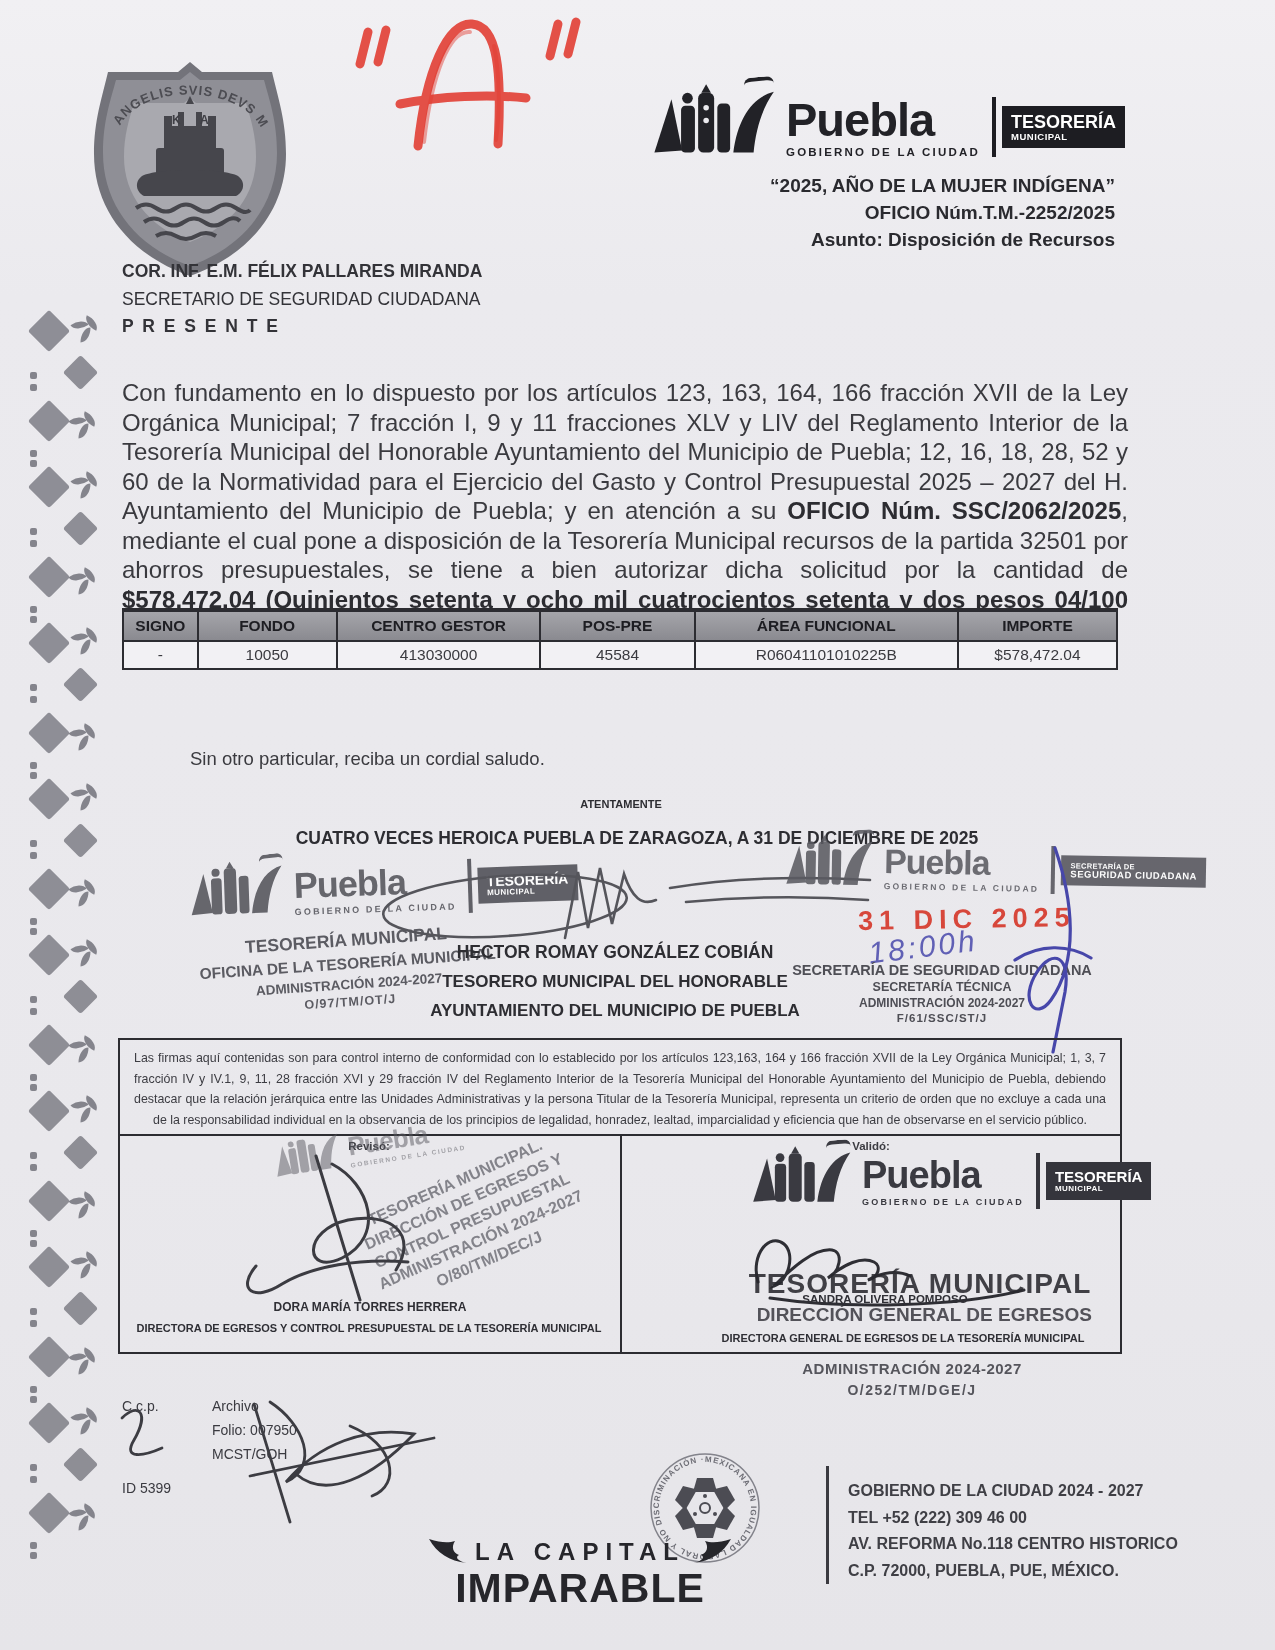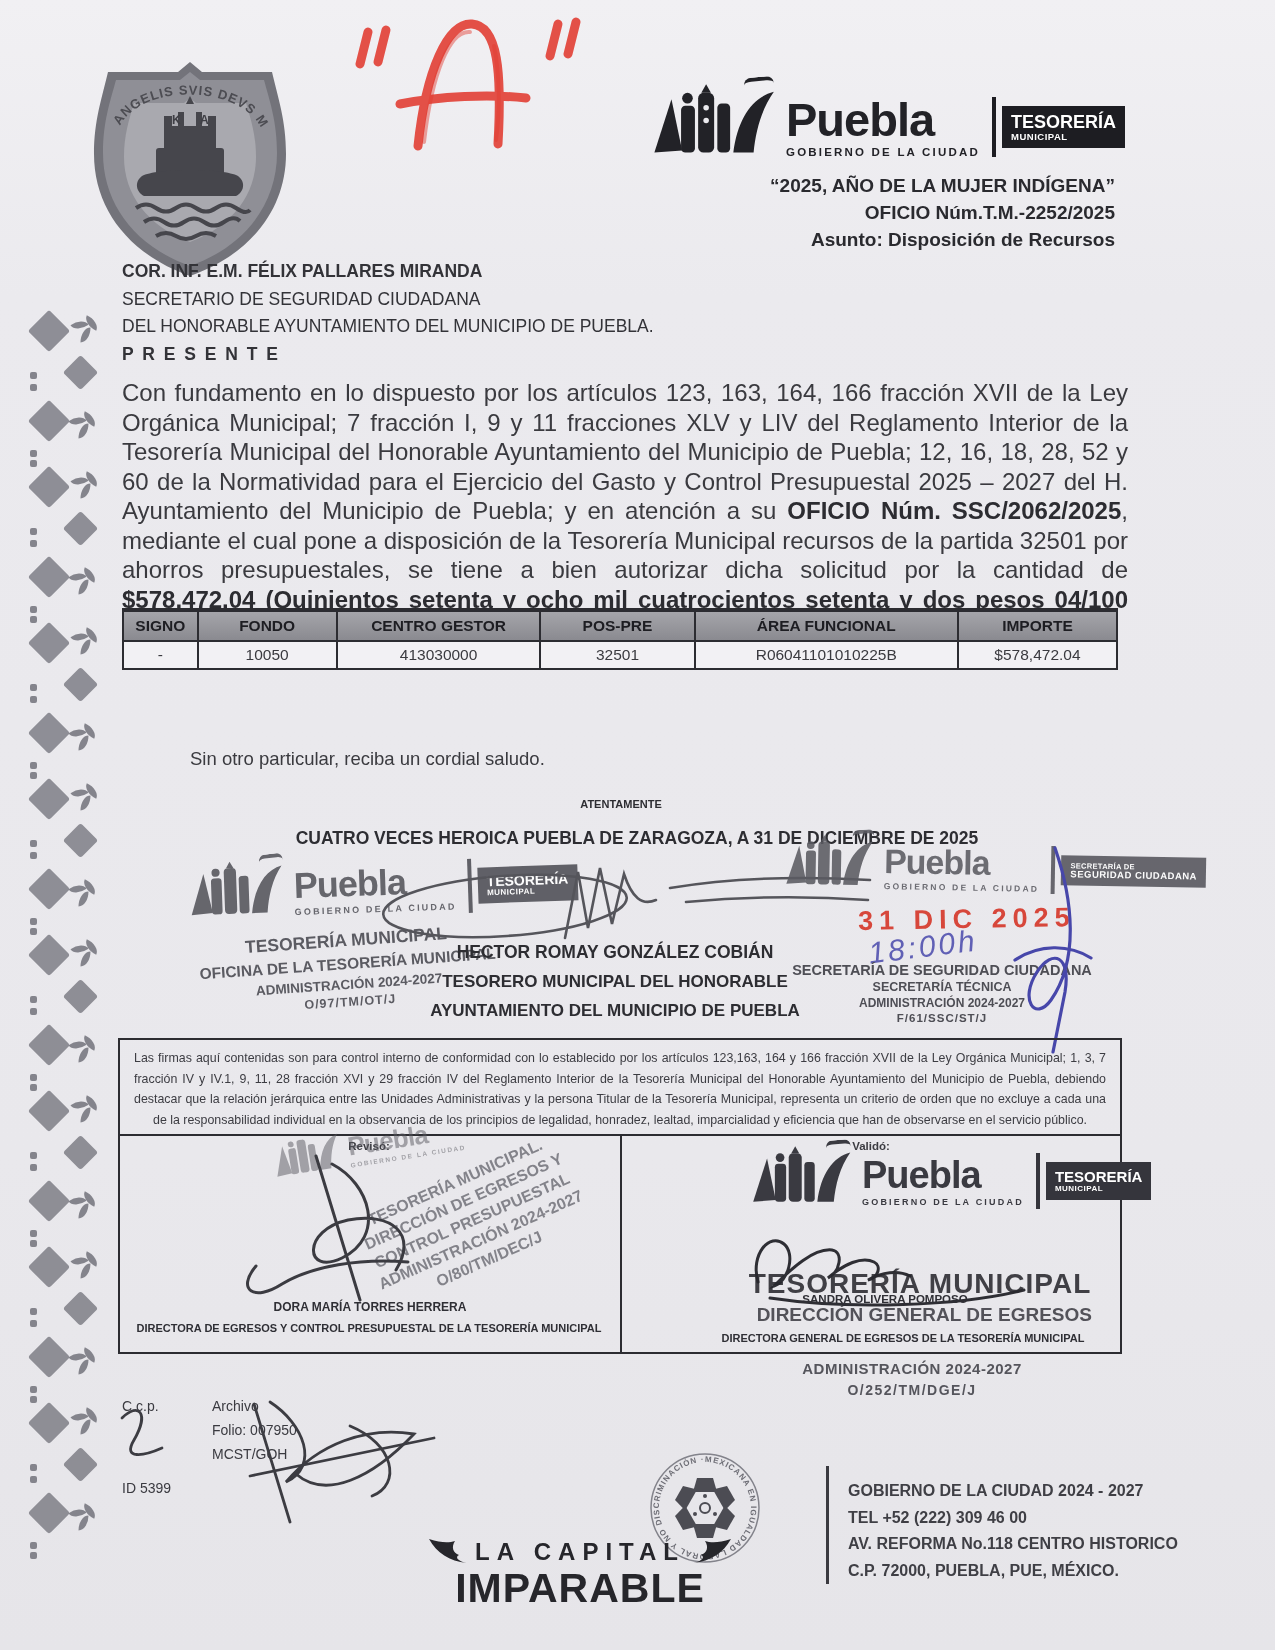--- a/index.html
+++ b/index.html
@@ -353,21 +353,20 @@
 
   <div class="abs header-lines">
     <div>“2025, AÑO DE LA MUJER INDÍGENA”</div>
     <div>OFICIO Núm.T.M.-2252/2025</div>
     <div>Asunto: Disposición de Recursos</div>
   </div>
 
   <div class="abs addressee">
     <div class="name">COR. INF. E.M. FÉLIX PALLARES MIRANDA</div>
     <div>SECRETARIO DE SEGURIDAD CIUDADANA</div>
-    <div>DEL HONORABLE AYUNTAMIENTO DEL MUNICIPIO DE PUEBLA.</div>
     <div class="presente">P R E S E N T E</div>
   </div>
 
   <div class="abs bodytext"><span>Con fundamento en lo dispuesto por los artículos 123, 163, 164, 166 fracción XVII de la Ley Orgánica Municipal; 7 fracción I, 9 y 11 fracciones XLV y LIV del Reglamento Interior de la Tesorería Municipal del Honorable Ayuntamiento del Municipio de Puebla; 12, 16, 18, 28, 52 y 60 de la Normatividad para el Ejercicio del Gasto y Control Presupuestal 2025 – 2027 del H. Ayuntamiento del Municipio de Puebla; y en atención a su </span><b>OFICIO Núm. SSC/2062/2025</b><span>, mediante el cual pone a disposición de la Tesorería Municipal recursos de la partida 32501 por ahorros presupuestales, se tiene a bien autorizar dicha solicitud por la cantidad de </span><b>$578,472.04 (Quinientos setenta y ocho mil cuatrocientos setenta y dos pesos 04/100 M.N.)</b><span>, con cargo a la clave presupuestal que a continuación se indica:</span></div>
 
   <table class="abs doc-table">
     <colgroup>
         <col style="width:7.5%">
         <col style="width:14%">
         <col style="width:20.5%">
@@ -383,21 +382,21 @@
         <th>POS-PRE</th>
         <th>ÁREA FUNCIONAL</th>
         <th>IMPORTE</th>
       </tr>
     </thead>
     <tbody>
       <tr>
         <td>-</td>
         <td>10050</td>
         <td>413030000</td>
-        <td>32501</td>
+        <td>45584</td>
         <td>R06041101010225B</td>
         <td>$578,472.04</td>
       </tr>
     </tbody>
   </table>
 
   <div class="abs farewell">Sin otro particular, reciba un cordial saludo.</div>
   <div class="abs atent">ATENTAMENTE</div>
   <div class="abs placedate">CUATRO VECES HEROICA PUEBLA DE ZARAGOZA, A 31 DE DICIEMBRE DE 2025</div>
 

